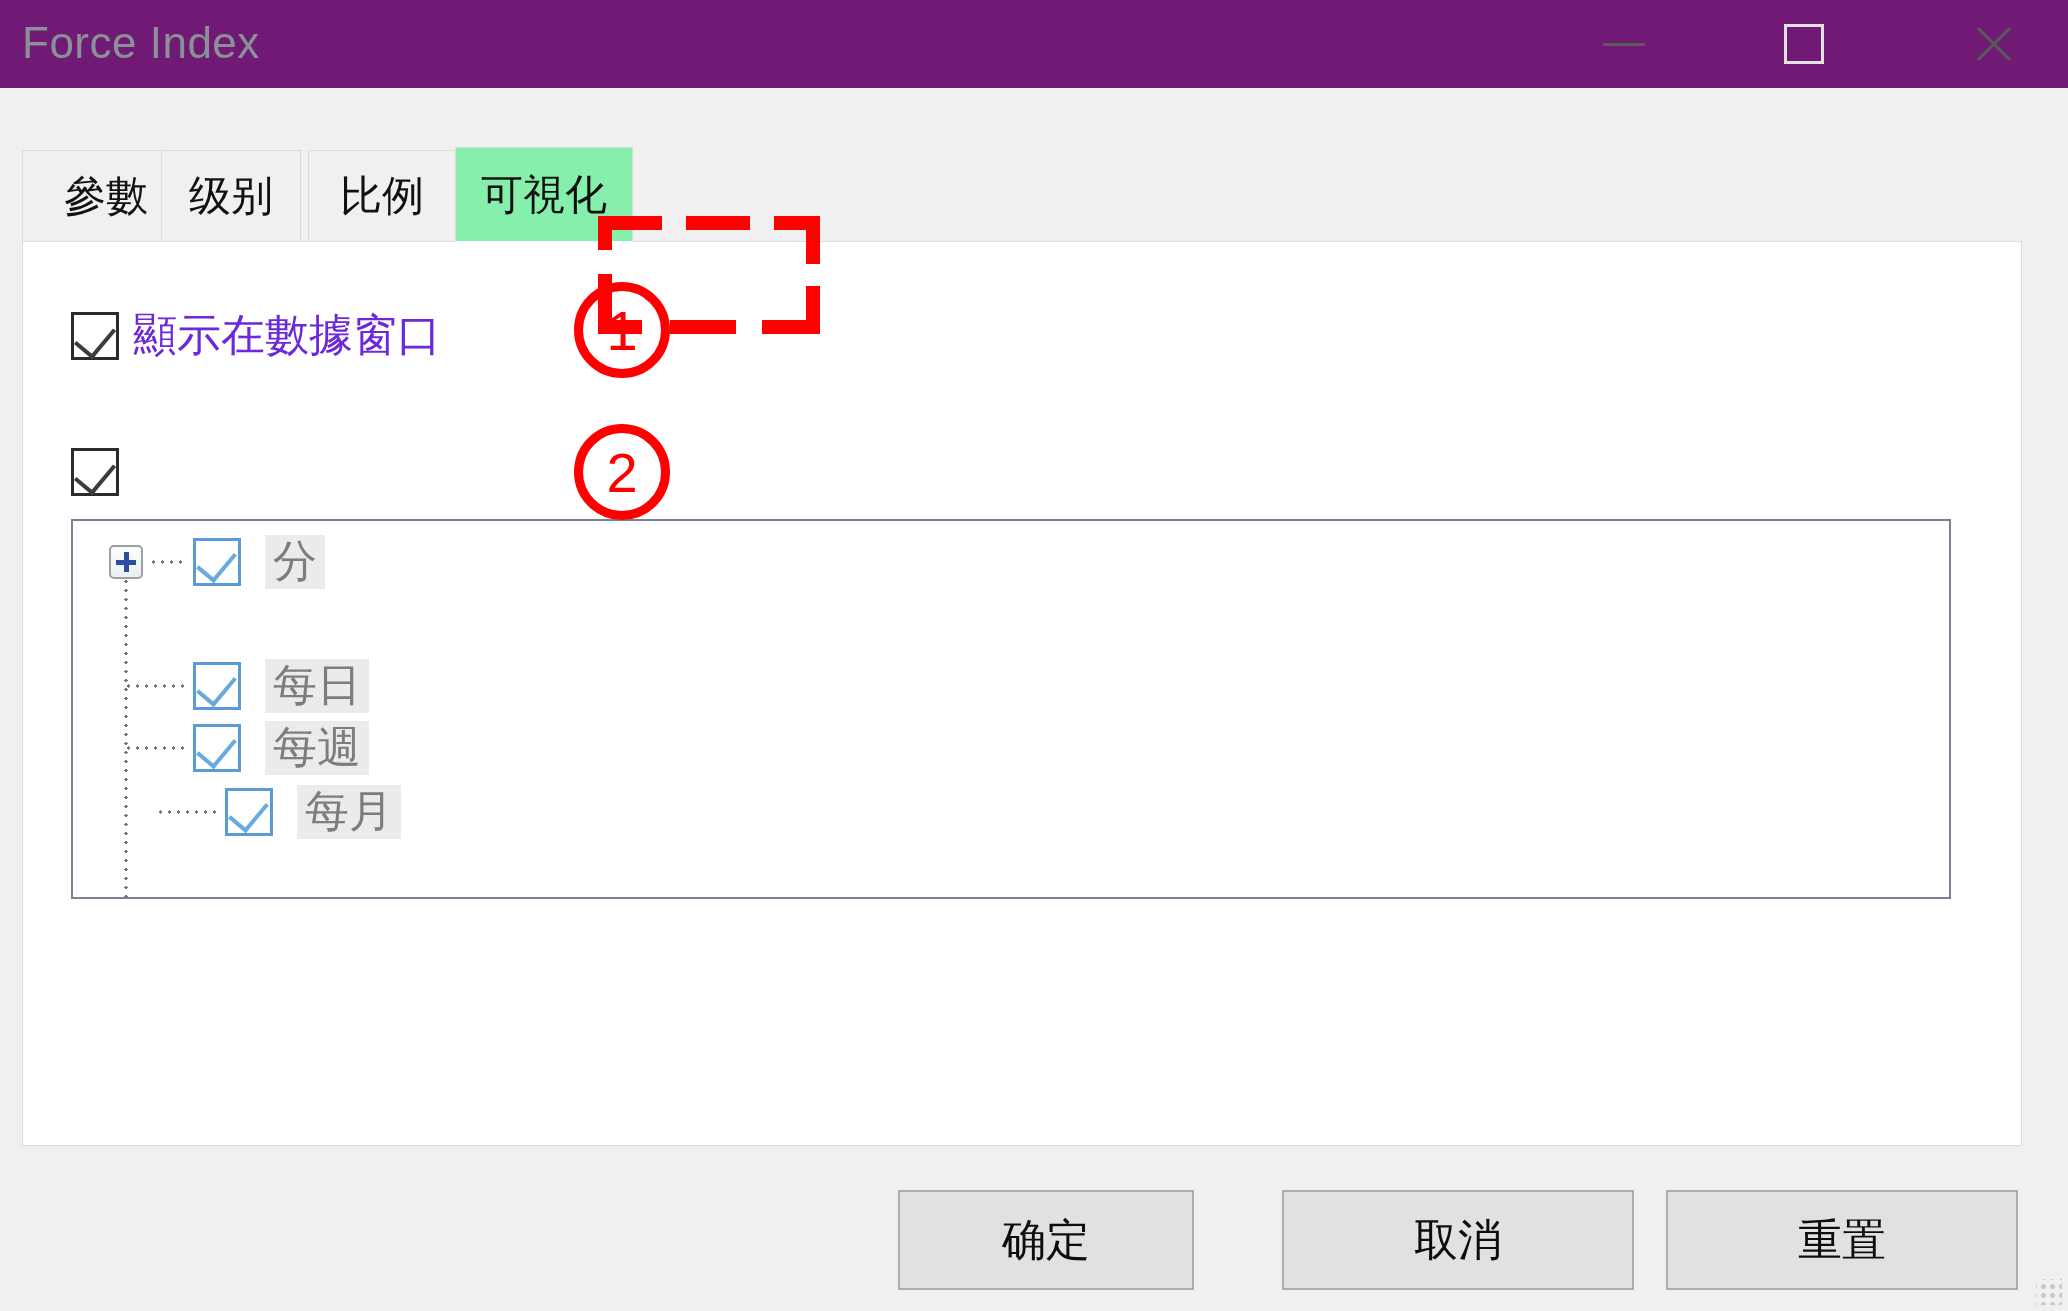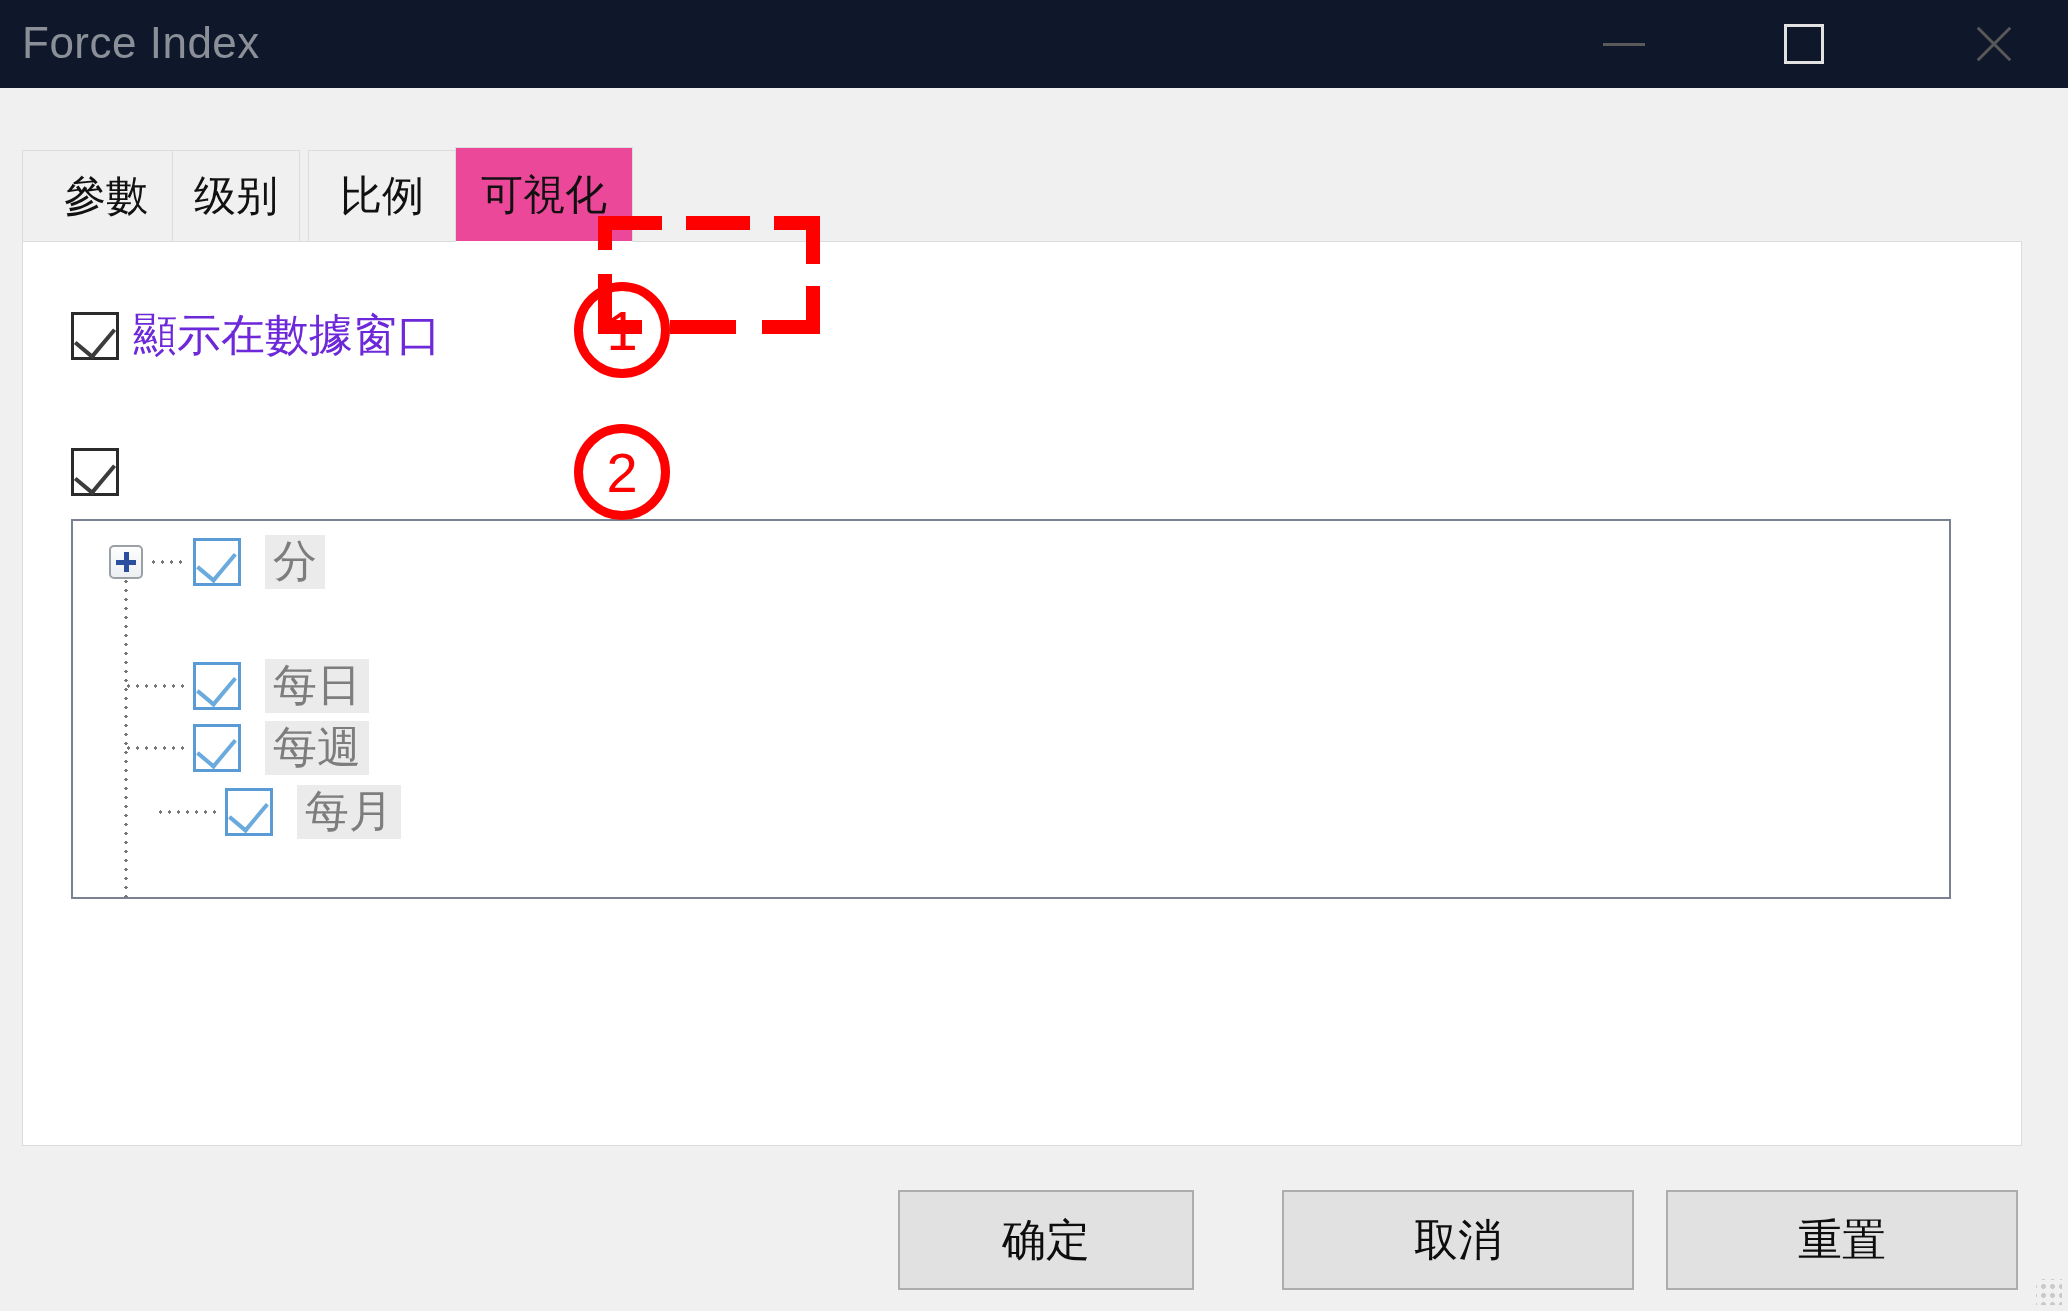--- a/index.html
+++ b/index.html
@@ -17,21 +17,21 @@
     background: #f0f0f0;
     overflow: hidden;
   }
 
   
   .titlebar {
     position: absolute;
     left: 0; top: 0;
     width: 2068px;
     height: 88px;
-    background: #0f172a;
+    background: #701a75;
   }
   .title-text {
     position: absolute;
     left: 22px;
     top: 18px;
     font-size: 44px;
     color: #8a8f98;
     letter-spacing: 0.5px;
     white-space: nowrap;
   }
@@ -99,21 +99,21 @@
     background: #f0f0f0;
     border: 1px solid #dcdcdc;
     display: flex;
     align-items: center;
     justify-content: center;
     font-size: 42px;
     color: #111111;
     white-space: nowrap;
   }
   .tab.active {
-    background: #ec4899;
+    background: #86efac;
     border-bottom-color: #ffffff;
     border-left: 1px solid #dcdcdc;
     border-right: 1px solid #dcdcdc;
     border-top: 1px solid #dcdcdc;
     height: 95px;
     z-index: 3;
   }
 
   
   .tabpanel {
@@ -352,21 +352,21 @@
       <div class="glyph-close"></div>
     </div>
   </div>
 
   <div class="dialog-body">
 
     <div class="tabstrip">
       <div class="tab" style="left:0px;width:168px;">
         <span>參數</span>
       </div>
-      <div class="tab" style="left:150px;width:128px;font-family:Liberation Mono, monospace;">
+      <div class="tab" style="left:139px;width:140px;font-family:Liberation Mono, monospace;">
         <span>级别</span>
       </div>
       <div class="tab" style="left:286px;width:148px;">
         <span>比例</span>
       </div>
       <div class="tab active" style="left:433px;width:178px;top:-3px;">
         <span>可視化</span>
       </div>
     </div>
 

